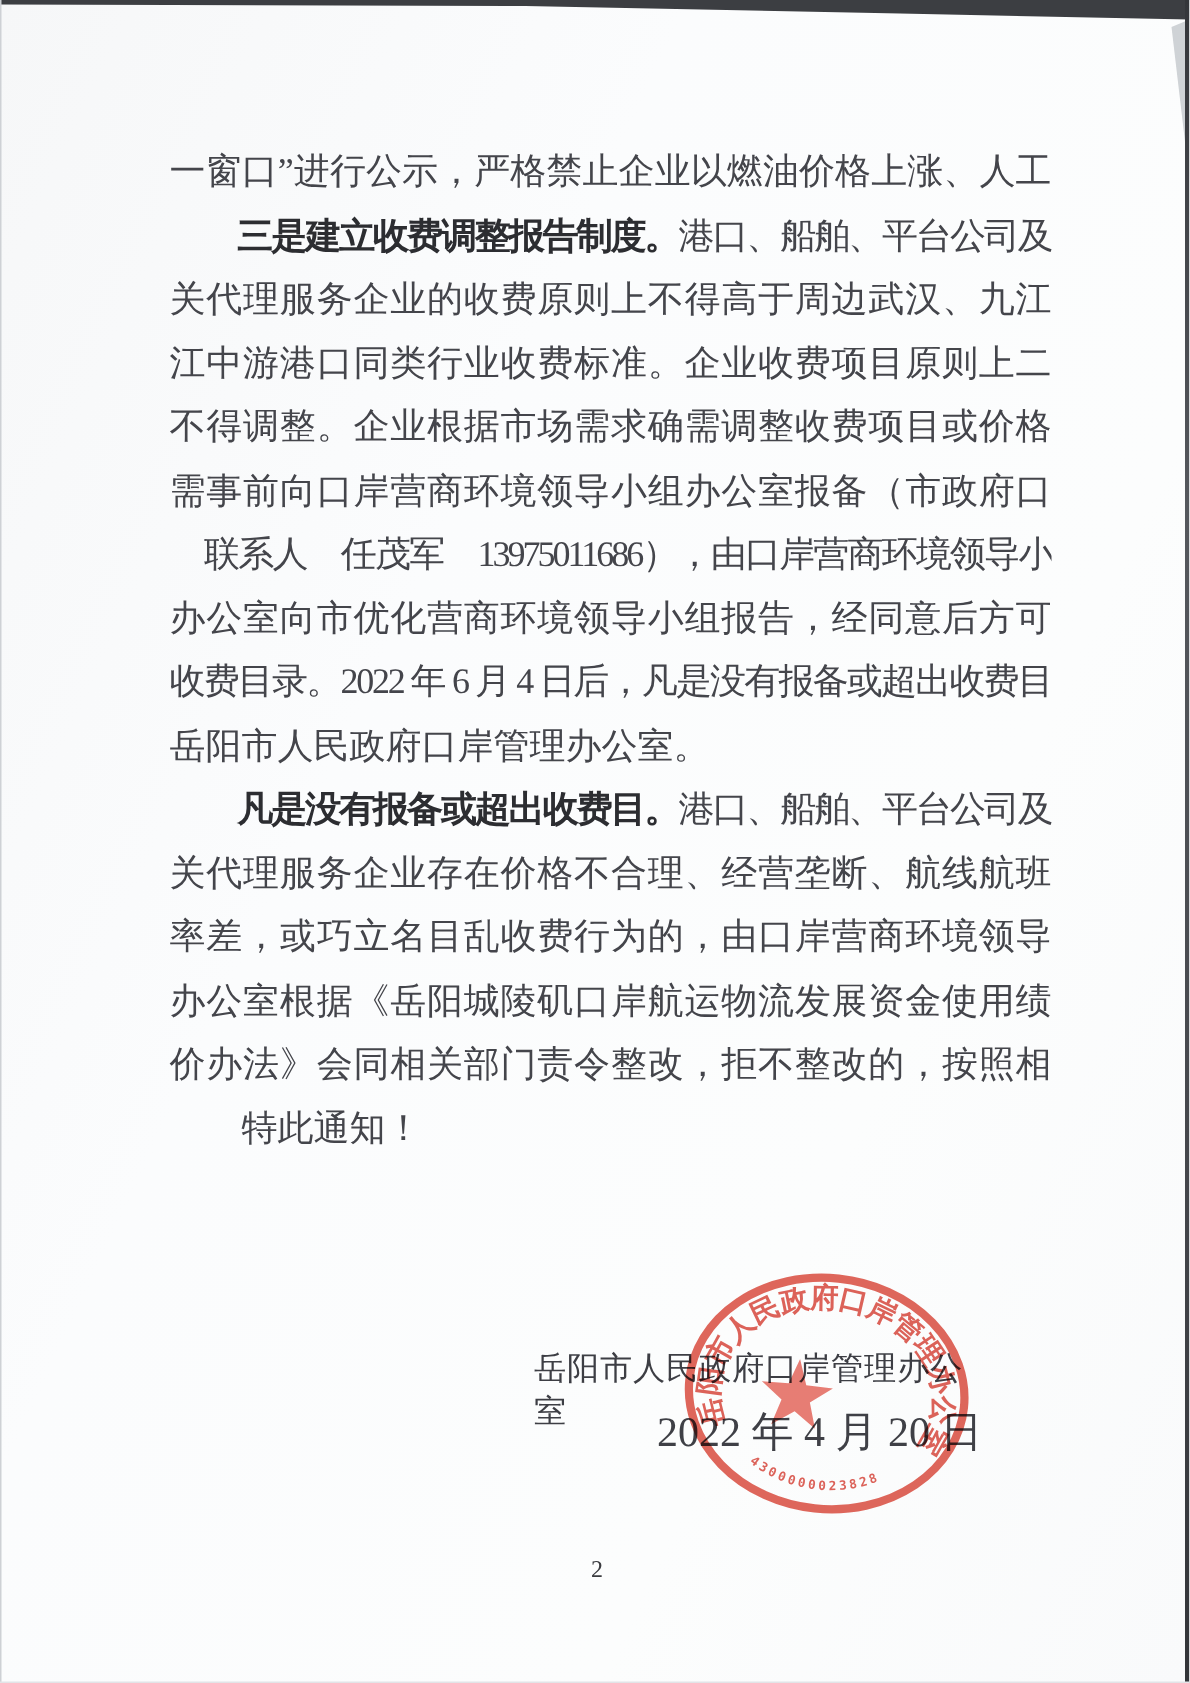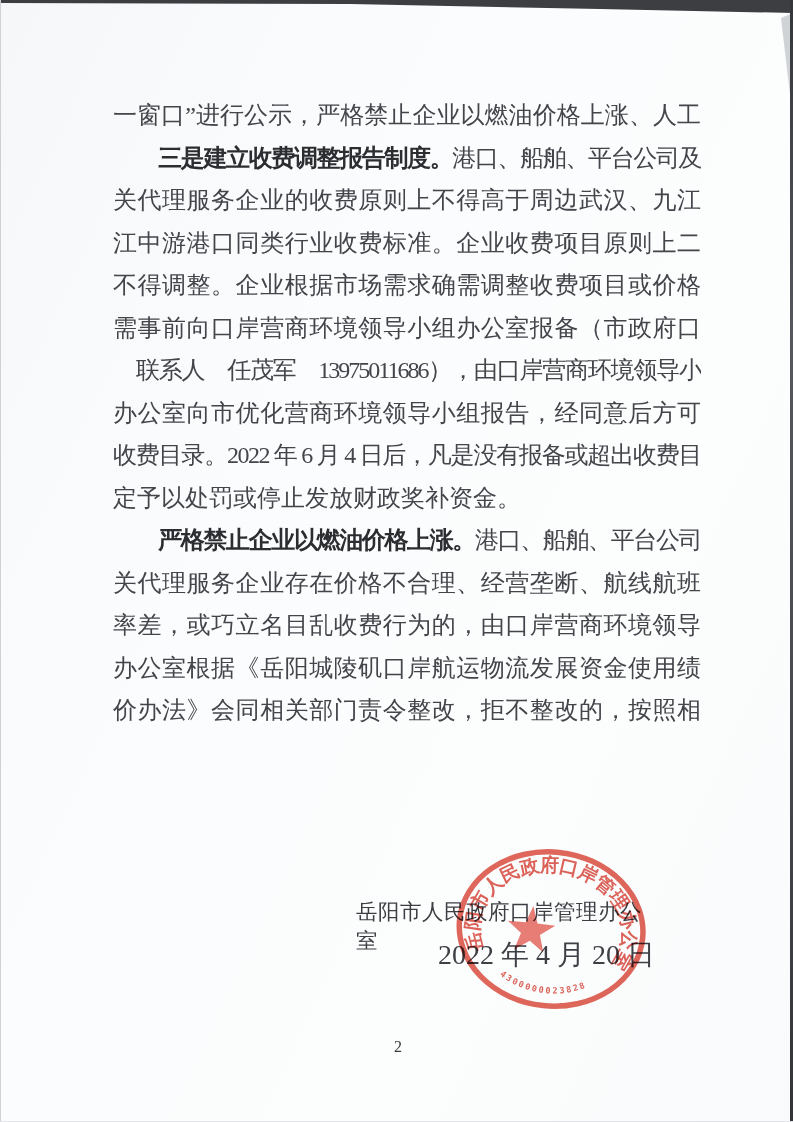--- a/index.html
+++ b/index.html
@@ -73,26 +73,27 @@
   <div class="bodytext">
     <div class="line"><span class="lead"></span><span>一窗口”进行公示，严格禁止企业以燃油价格上涨、人工成</span></div>
     <div class="line tight"><span class="lead">　　三是建立收费调整报告制度。</span><span>港口、船舶、平台公司及相</span></div>
     <div class="line"><span class="lead"></span><span>关代理服务企业的收费原则上不得高于周边武汉、九江等长</span></div>
     <div class="line"><span class="lead"></span><span>江中游港口同类行业收费标准。企业收费项目原则上二年内</span></div>
     <div class="line"><span class="lead"></span><span>不得调整。企业根据市场需求确需调整收费项目或价格时，</span></div>
     <div class="line"><span class="lead"></span><span>需事前向口岸营商环境领导小组办公室报备（市政府口岸办</span></div>
     <div class="line tight2"><span class="lead"></span><span>联系人　任茂军　13975011686），由口岸营商环境领导小组</span></div>
     <div class="line"><span class="lead"></span><span>办公室向市优化营商环境领导小组报告，经同意后方可更改</span></div>
     <div class="line tight"><span class="lead"></span><span>收费目录。2022 年 6 月 4 日后，凡是没有报备或超出收费目</span></div>
-    <div class="line nj"><span class="lead"></span><span>定予以处罚或停止发放财政奖补资金。</span></div>
-    <div class="line tight"><span class="lead">　　严格禁止企业以燃油价格上涨。</span><span>港口、船舶、平台公司及相</span></div>
+    <div class="line nj"><span class="lead"></span><span>岳阳市人民政府口岸管理办公室。</span></div>
+    <div class="line tight"><span class="lead">　　凡是没有报备或超出收费目。</span><span>港口、船舶、平台公司及相</span></div>
     <div class="line"><span class="lead"></span><span>关代理服务企业存在价格不合理、经营垄断、航线航班准点</span></div>
     <div class="line"><span class="lead"></span><span>率差，或巧立名目乱收费行为的，由口岸营商环境领导小组</span></div>
     <div class="line"><span class="lead"></span><span>办公室根据《岳阳城陵矶口岸航运物流发展资金使用绩效评</span></div>
     <div class="line"><span class="lead"></span><span>价办法》会同相关部门责令整改，拒不整改的，按照相关规</span></div>
+    <div class="line nj"><span class="lead"></span><span>　　特此通知！</span></div>
   </div>
 
   <div class="sig-org">岳阳市人民政府口岸管理办公室</div>
   <div class="sig-date">2022 年 4 月 20 日</div>
 
   <svg class="seal" width="198" height="170" viewBox="0 0 198 170">
     <defs>
       <path id="arcTop" d="M 34 111 A 72 59 0 1 1 164 111" fill="none"></path>
       <path id="arcBottom" d="M 51 134 A 76 64 0 0 0 147 134" fill="none"></path>
     </defs>

